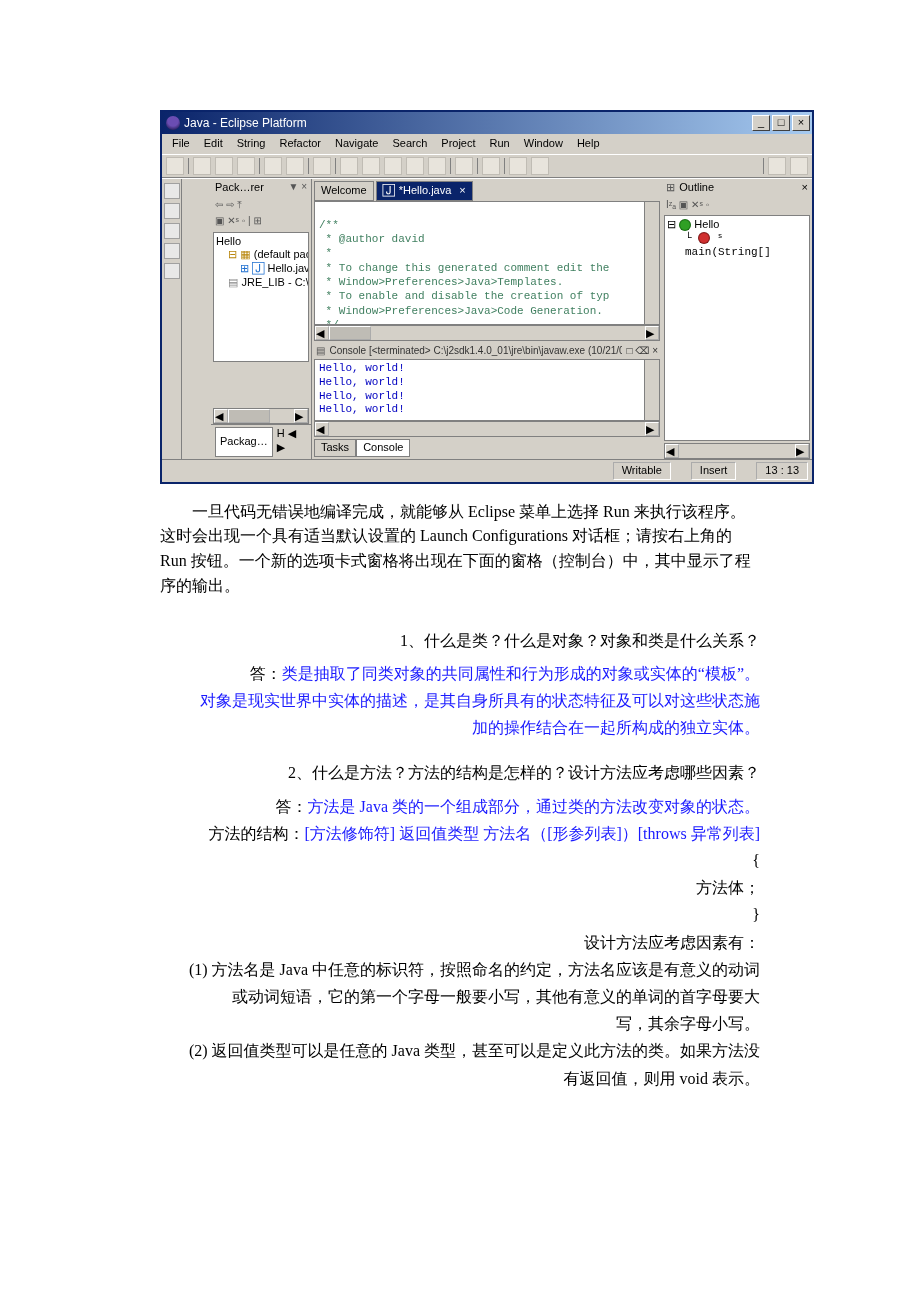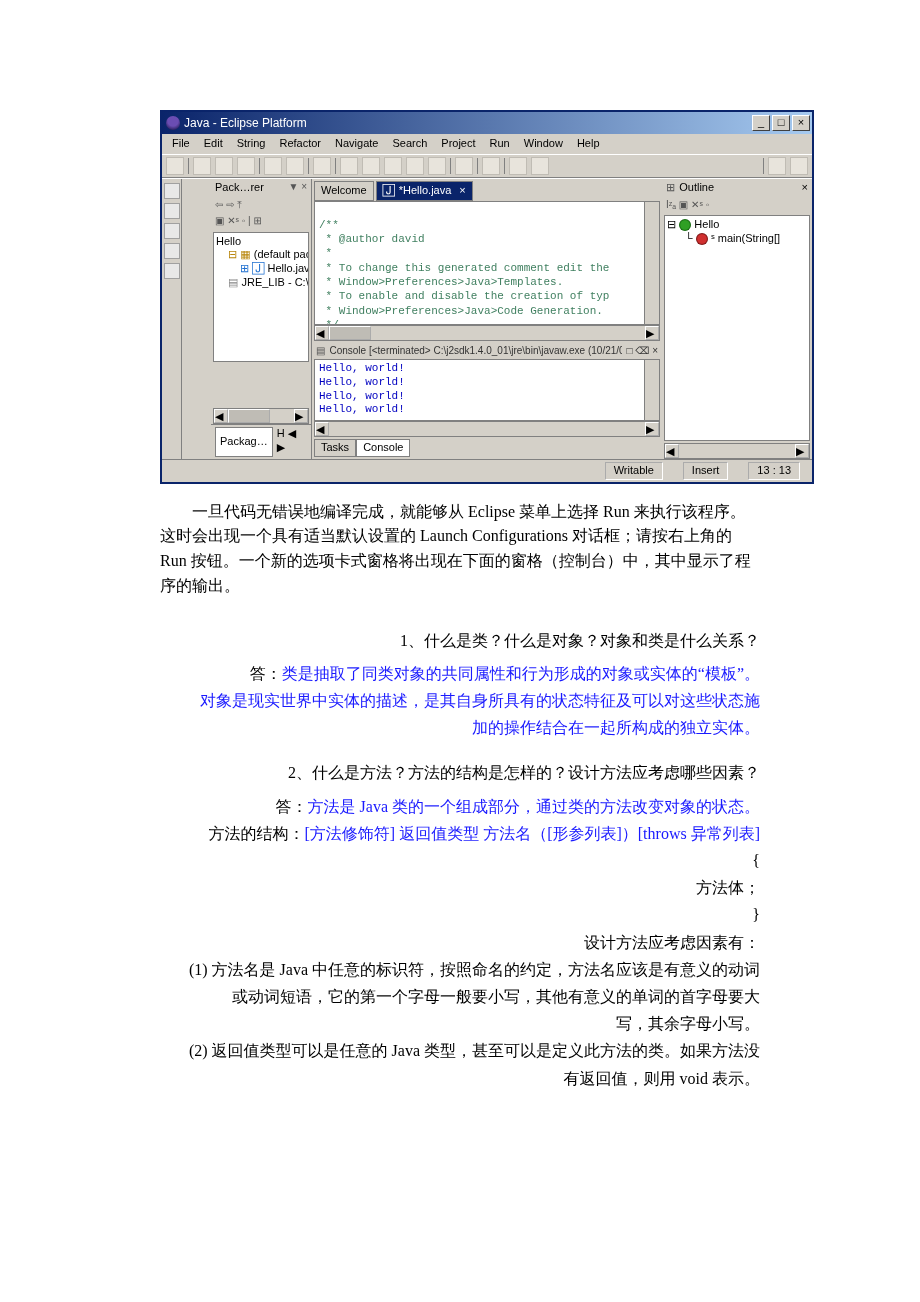--- a/index.html
+++ b/index.html
@@ -165,21 +165,21 @@
   .outline-head {
     display:flex; align-items:center; padding:2px 4px; gap:4px;
   }
   .outline-tree {
     background:#fff; border:1px solid #808080; margin:2px; flex:1;
     padding:2px; font-size:11px;
   }
   .outline-toolbar { display:flex; gap:4px; padding:2px 4px; font-size:10px; color:#555;}
   .statusbar {
     display:flex; border-top:1px solid #808080;
-    padding:2px 12px; gap:20px; font-size:11px;
+    padding:2px 4px; gap:20px; font-size:11px;
   }
   .statusbar .cell { border:1px inset #fff; padding:1px 8px; background:#d4d0c8;}
   .statusbar .sp { flex:1;}
   .o-ico { display:inline-block; width:12px;height:12px; vertical-align:middle;}
   .o-green{ background:radial-gradient(circle,#2fa024 50%,#0d5c08 70%); border-radius:50%;}
   .o-red{ background:radial-gradient(circle,#d03030 50%,#6b0e0e 70%); border-radius:50%;}
   
   .body-text { margin-top: 10px; font-size:16px; line-height:1.55;}
   .body-text p { margin: 4px 0; text-indent: 2em;}
   .qa { margin-top: 28px; font-size:16px; line-height:1.7;text-align:right;}
@@ -350,21 +350,21 @@
         <div class="outline-head">
           <span style="color:#555;">⊞</span>
           <span>Outline</span>
           <span style="margin-left:auto;">×</span>
         </div>
         <div class="outline-toolbar">
           <span>Iᶻₐ ▣ ✕ˢ ◦</span>
         </div>
         <div class="outline-tree">
           <div><span>⊟ </span><span class="o-ico o-green"></span> <span>Hello</span></div>
-          <div style="padding-left:18px;">└ <span class="o-ico o-red"></span> ˢ <span>main(String[]</span></div>
+          <div style="padding-left:18px;font-family:Liberation Mono, monospace;">└ <span class="o-ico o-red"></span> ˢ <span>main(String[]</span></div>
         </div>
         <div class="sbh">
             <span style="flex:0 0 12px;border:1px outset #fff;">◀</span>
             <span style="flex:1;"></span>
             <span style="flex:0 0 12px;border:1px outset #fff;">▶</span>
           </div>
       </div>
     </div>
 
     <div class="statusbar">

